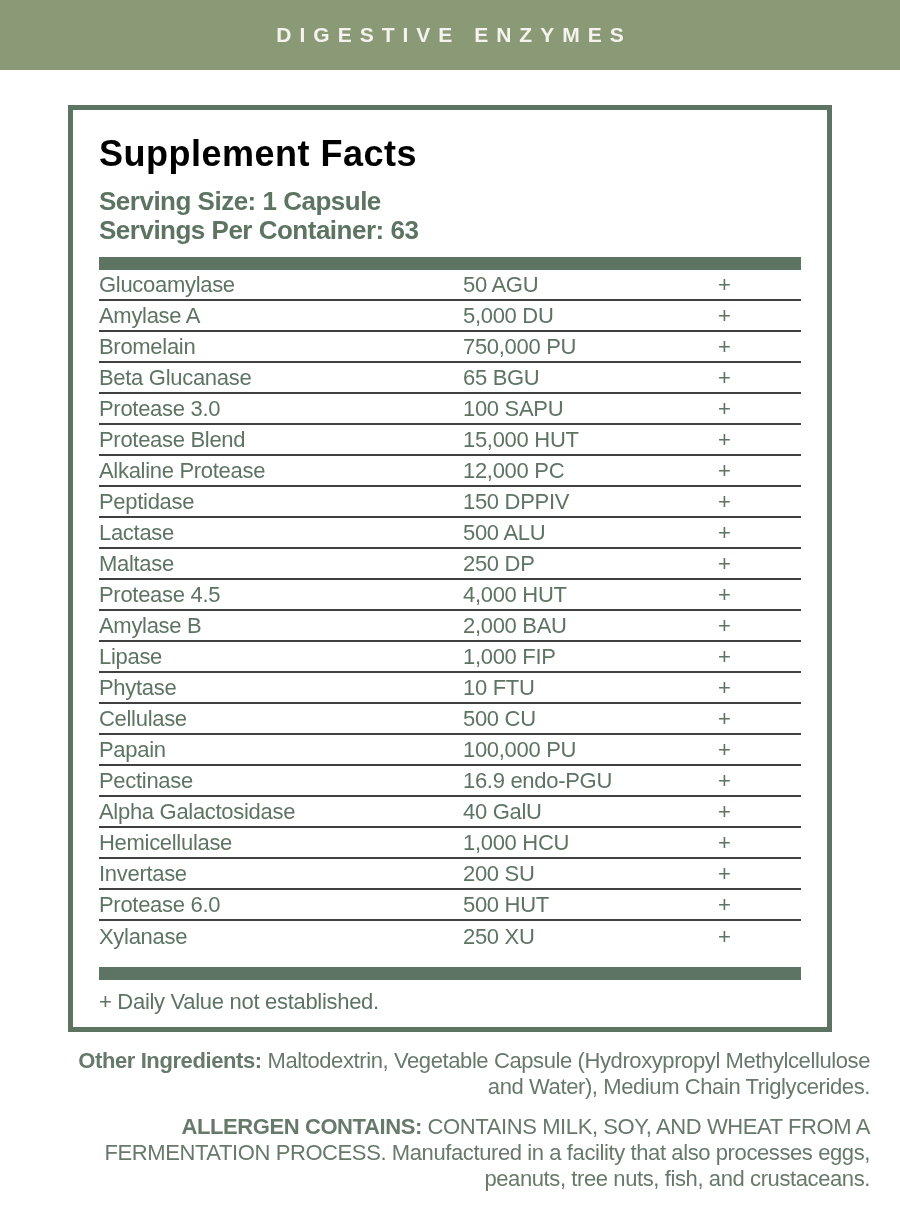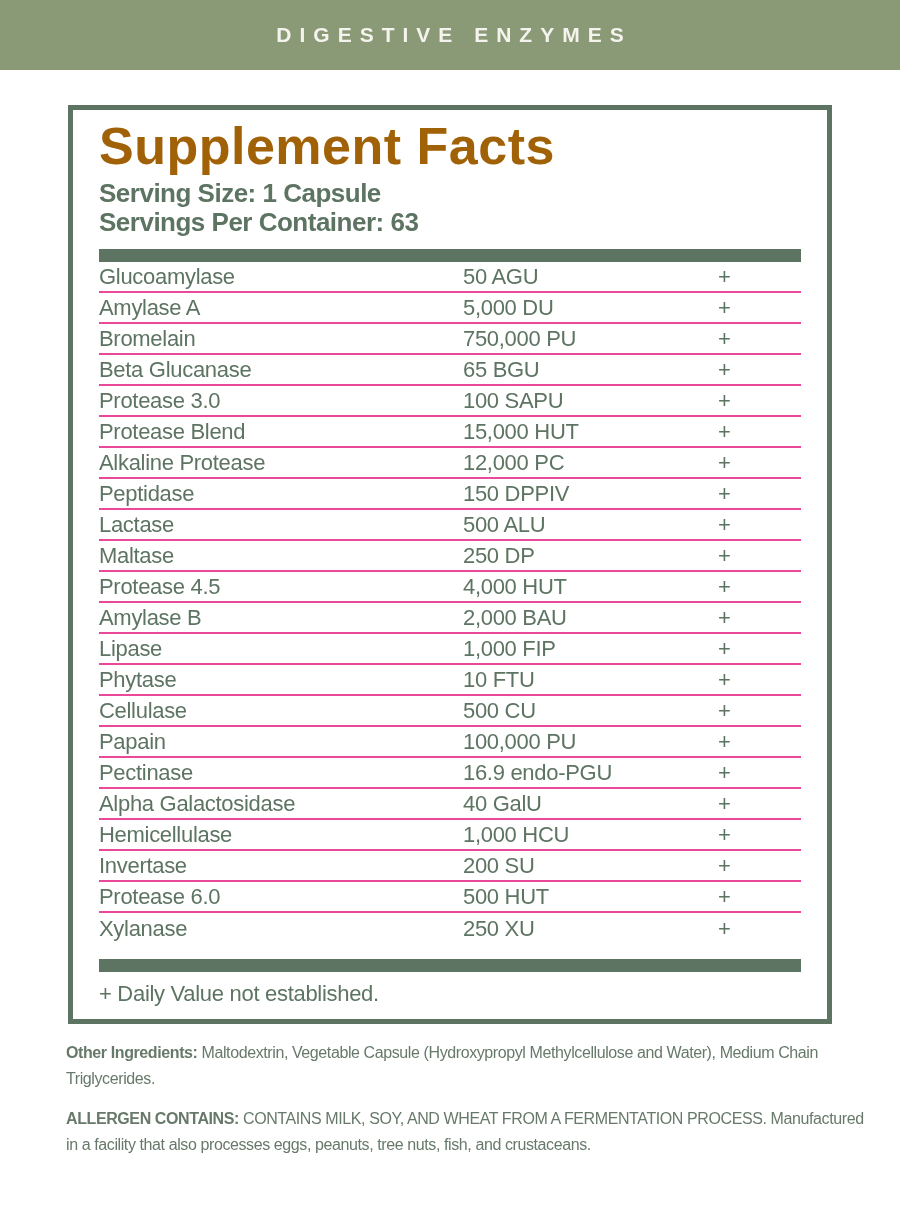--- a/index.html
+++ b/index.html
@@ -21,22 +21,22 @@
   }
   
   .panel {
     margin:35px 68px 0 68px;
     border:5px solid #5d7462;
     background:#ffffff;
     padding:10px 26px 12px 26px;
     box-sizing:border-box;
   }
   .sf-title {
-    font-size:52px; font-weight:900; color:#a16207;
-    letter-spacing:0.5px; line-height:52px; margin-top:0;
+    font-size:36px; font-weight:900; color:#000000;
+    letter-spacing:0.5px; line-height:52px; margin-top:8px;
   }
   .serving-block { margin-top:7px; }
   .serving-line {
     font-size:26px; font-weight:700; color:#5d7462;
     letter-spacing:-0.5px; line-height:29px;
   }
   .bar-thick {
     height:13px; background:#5d7462; margin-top:12px;
   }
   .t-head {
@@ -47,38 +47,39 @@
   .t-head .col-amt  { width:245px; }
   .t-head .col-dv   { flex:1; }
   .head-label {
     font-size:24px; font-weight:bold; color:#5d7462;
     line-height:27px; letter-spacing:-0.3px; display:block;
   }
   .head-amt { max-width:140px; }
   .head-dv  { max-width:90px;  }
   .sf-row {
     display:flex; align-items:center;
-    height:29px; border-bottom:2px solid #ec4899;
+    height:29px; border-bottom:2px solid #404040;
     font-size:22px; letter-spacing:-0.3px; color:#5e7463;
   }
   .sf-row:last-child { border-bottom:none; height:31px; }
   .sf-row .c-name { width:364px; white-space:nowrap; overflow:visible; }
   .sf-row .c-amt  { width:245px; white-space:nowrap; }
   .sf-row .c-dv   { flex:1; padding-left:10px; }
   .bar-bottom { margin-top:15px; }
   .footnote {
     font-size:22px; letter-spacing:-0.3px; color:#5e7463;
     margin-top:9px; line-height:26px;
   }
   
   .footer { margin:16px 30px 0 66px; }
   .footer p {
     margin:0 0 14px 0;
-    font-size:16px; line-height:26px; letter-spacing:-0.4px;
+    font-size:22px; line-height:26px; letter-spacing:-0.4px;
     color:#67796a;
+    text-align:right;
   }
   .footer .lbl { font-weight:bold; }
 </style>
 </head>
 <body>
 
 <div class="banner">
   <span class="banner-title">DIGESTIVE ENZYMES</span>
 </div>
 

